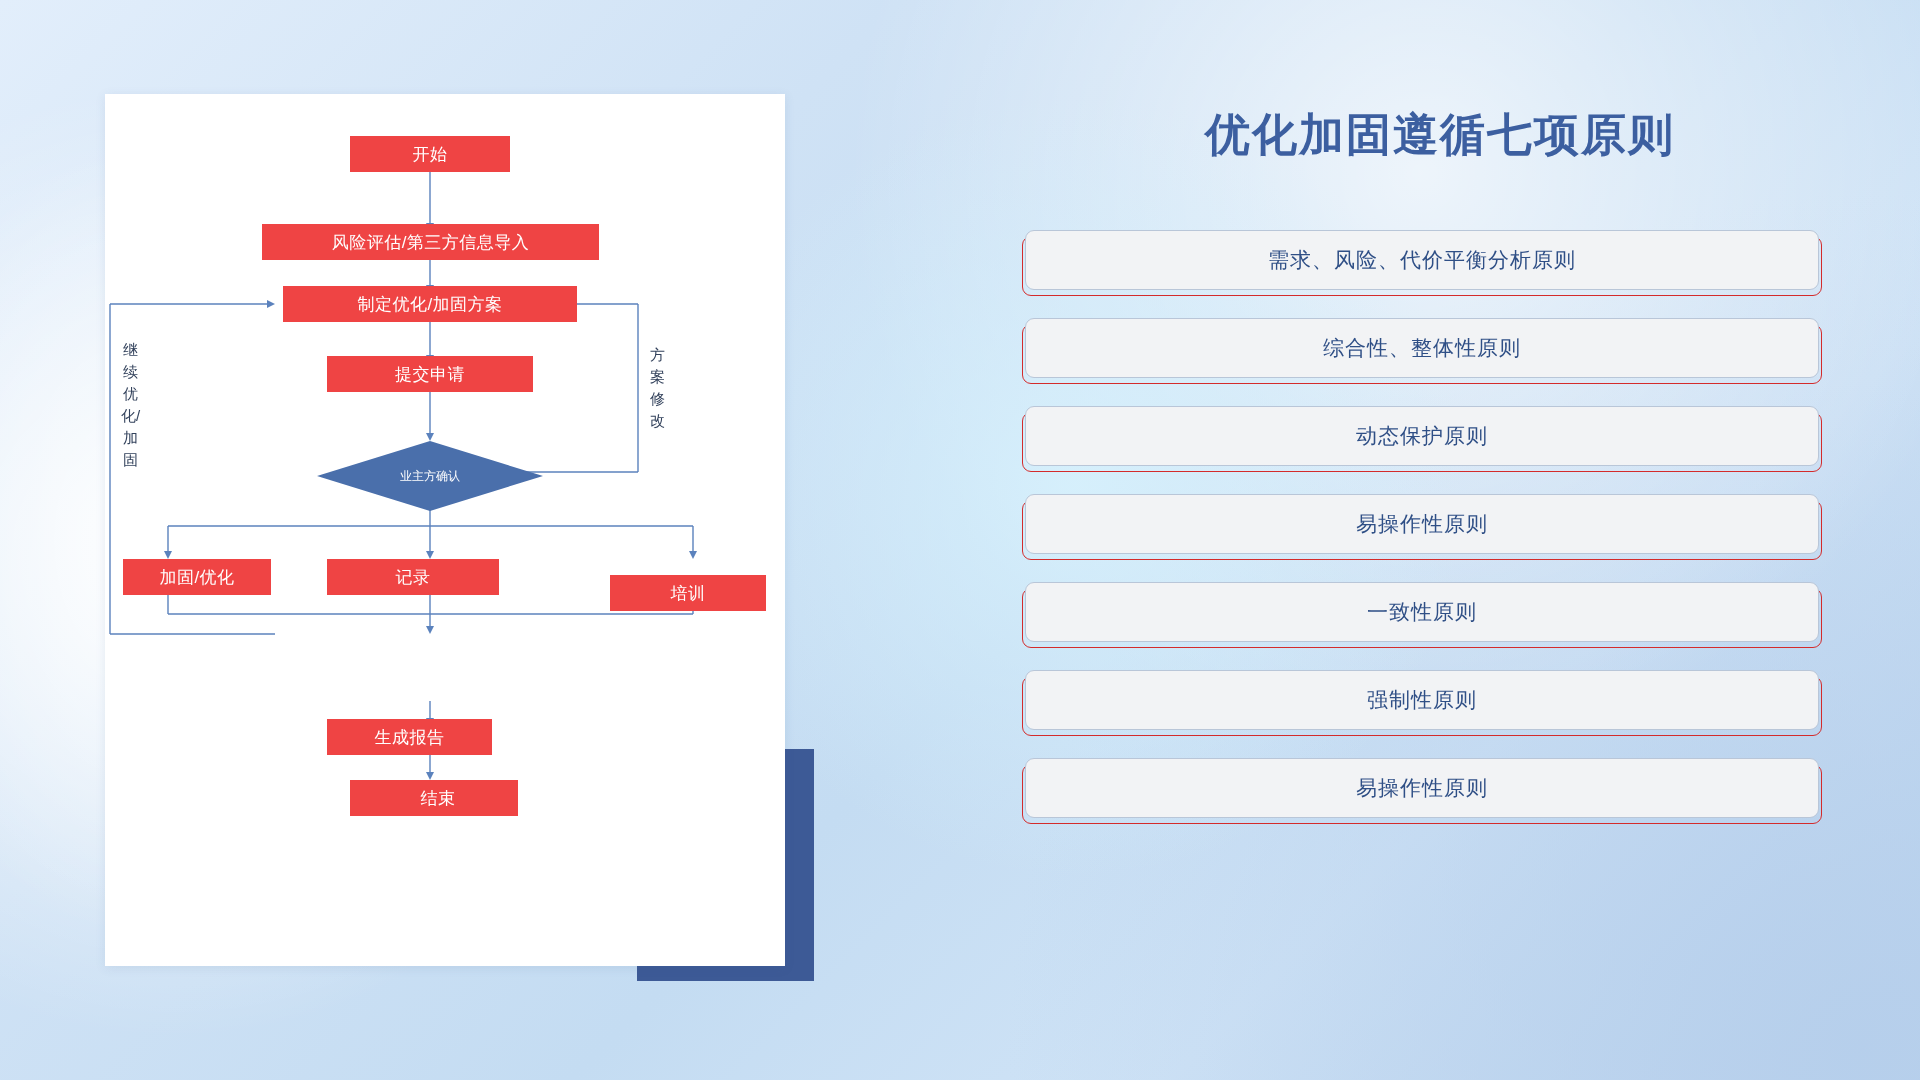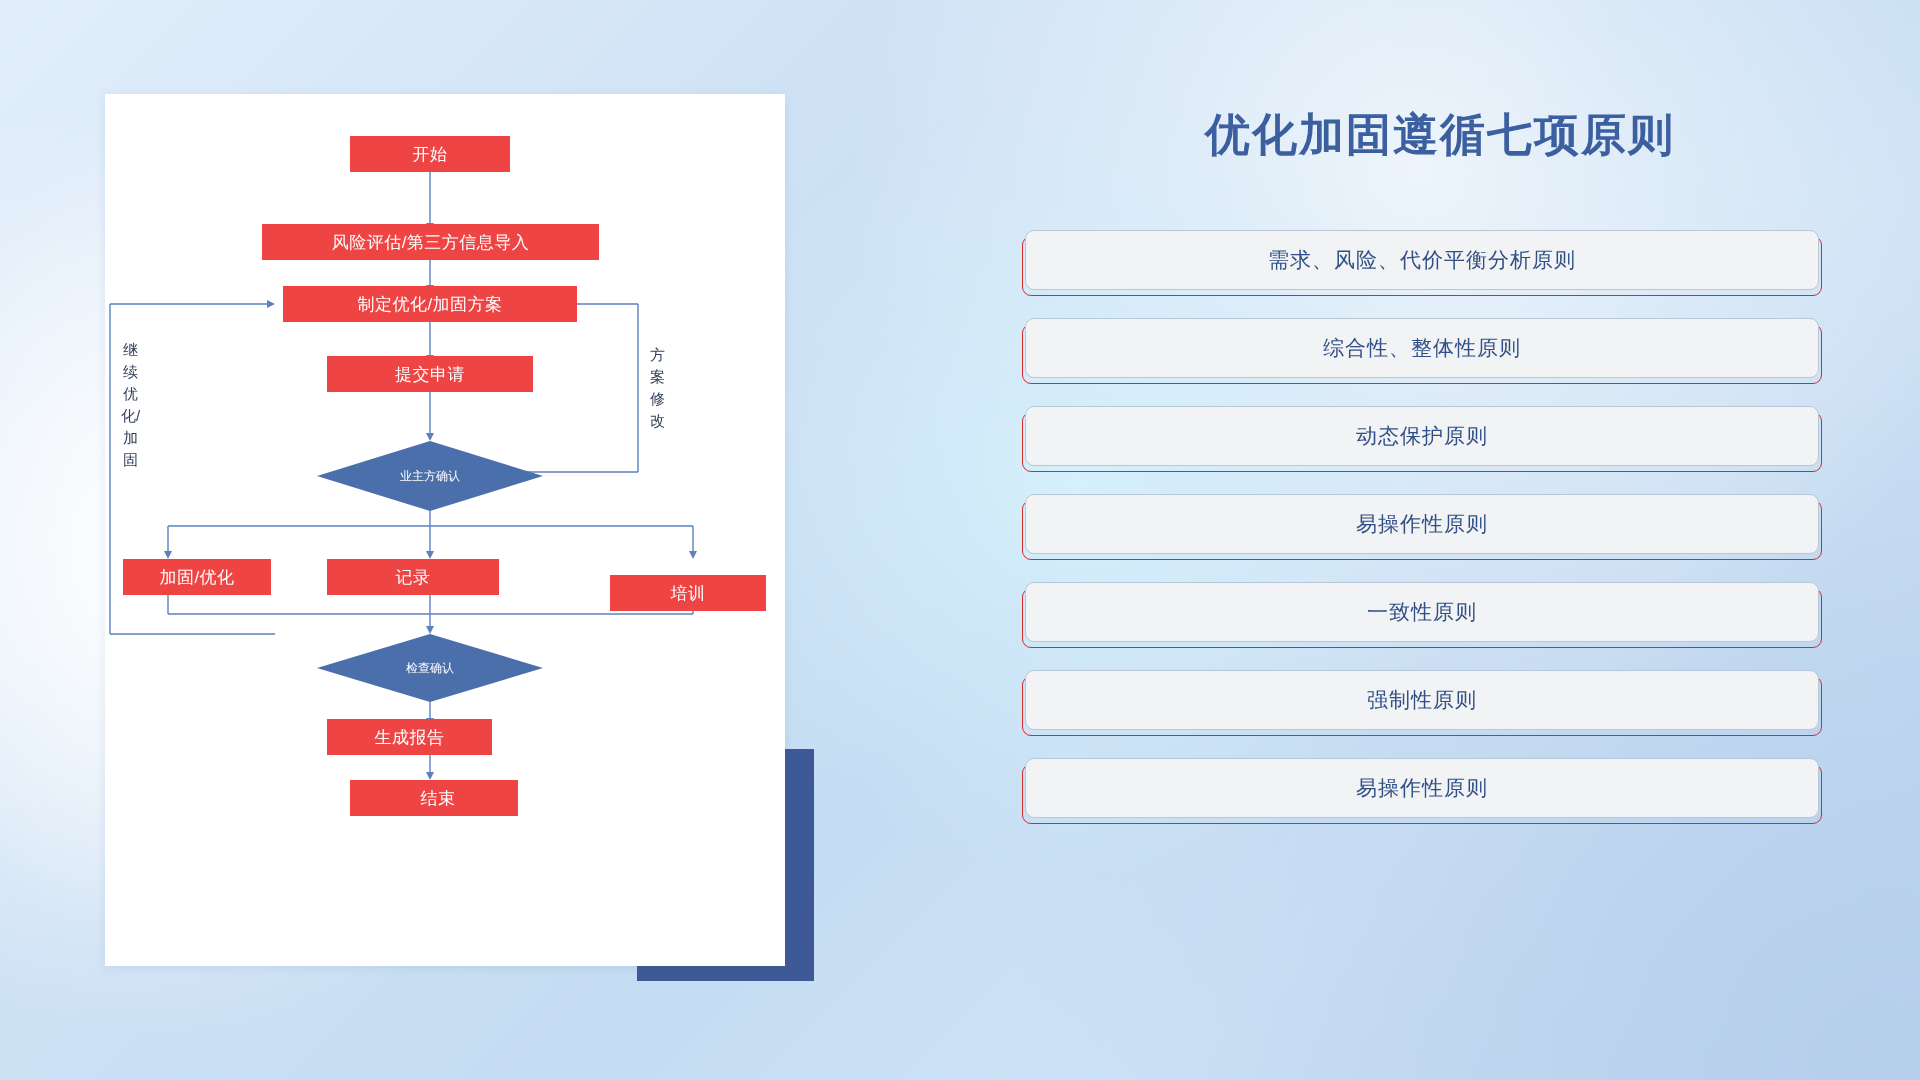--- a/index.html
+++ b/index.html
@@ -226,24 +226,20 @@
       </div>
 
       <div class="node sm" style="left:222px; top:465px; width:172px;">
         <span>记录</span>
       </div>
 
       <div class="node sm" style="left:505px; top:465px; width:156px;margin-top:16px;">
         <span>培训</span>
       </div>
 
-      <div class="diamond-wrap" style="left:212px; top:540px; width:226px; height:68px;">
-        <div class="diamond-shape"></div>
-        <span class="diamond-label">检查确认</span>
-      </div>
 
       <div class="node sm" style="left:222px; top:625px; width:165px;">
         <span>生成报告</span>
       </div>
 
       <div class="node sm" style="left:245px; top:686px; width:160px;padding-left:8px;">
         <span>结束</span>
       </div>
 
       <div class="side-label" style="left:16px; top:245px;">继续优化/加固</div>

